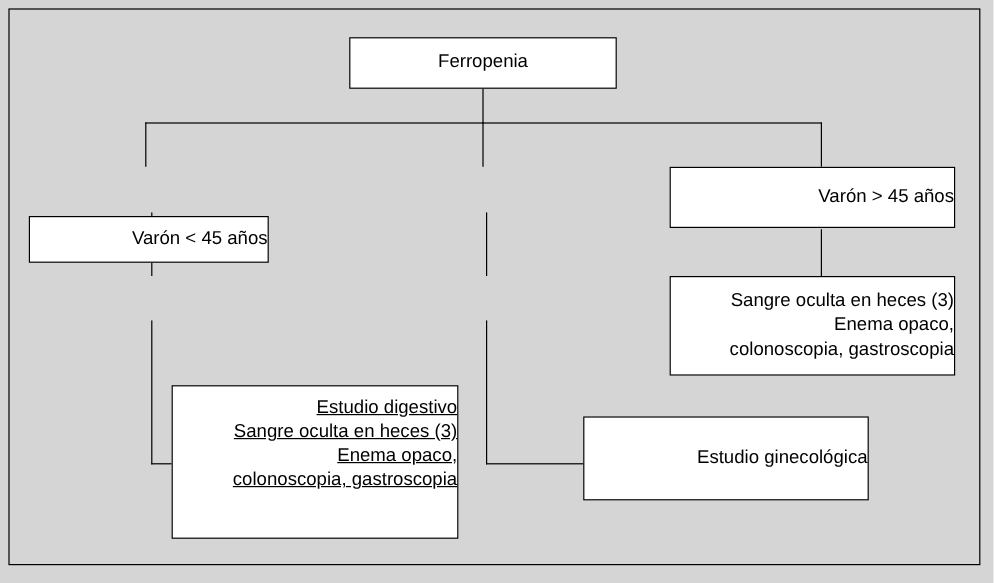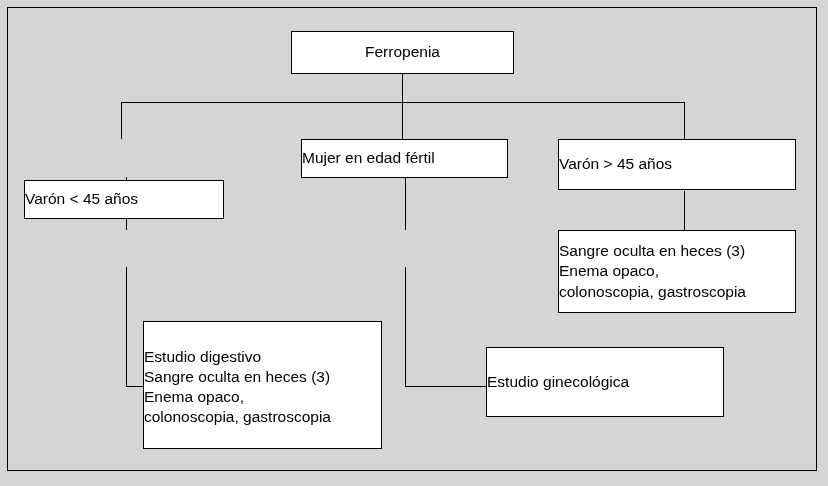--- a/index.html
+++ b/index.html
@@ -28,28 +28,29 @@
     background: #d5d5d5;
   }
   .node {
     position: absolute;
     background: #ffffff;
     border: 1px solid #000000;
     box-sizing: border-box;
     display: flex;
     align-items: center;
     justify-content: center;
-    text-align: left;
+    text-align: right;
     font-size: 15.5px;
     line-height: 1.30;
     z-index: 3;
   }
   .node.top-anchor {
     align-items: flex-start;
-    padding-top: 25px;
+    padding-top: 8px;
+    text-decoration: underline;
   }
   .node .lines {
     width: 100%;
     display: block;
   }
   .node .lines span {
     display: block;
     white-space: nowrap;
   }
   
@@ -92,25 +93,20 @@
   <div class="node" style="left:291px; top:31px; width:223px; height:43px;">
     <span>Ferropenia</span>
   </div>
 
   <div class="node" style="left:24px; top:139px; width:200px; height:39px;margin-top:41px;">
     <span class="lines">
         <span>Varón &lt; 45 años</span>
       </span>
   </div>
 
-  <div class="node" style="left:301px; top:139px; width:207px; height:39px;">
-    <span class="lines">
-        <span>Mujer en edad fértil</span>
-      </span>
-  </div>
 
   <div class="node" style="left:558px; top:139px; width:238px; height:51px;">
     <span class="lines">
         <span>Varón &gt; 45 años</span>
       </span>
   </div>
 
 
 
   <div class="node" style="left:558px; top:230px; width:238px; height:83px;">

